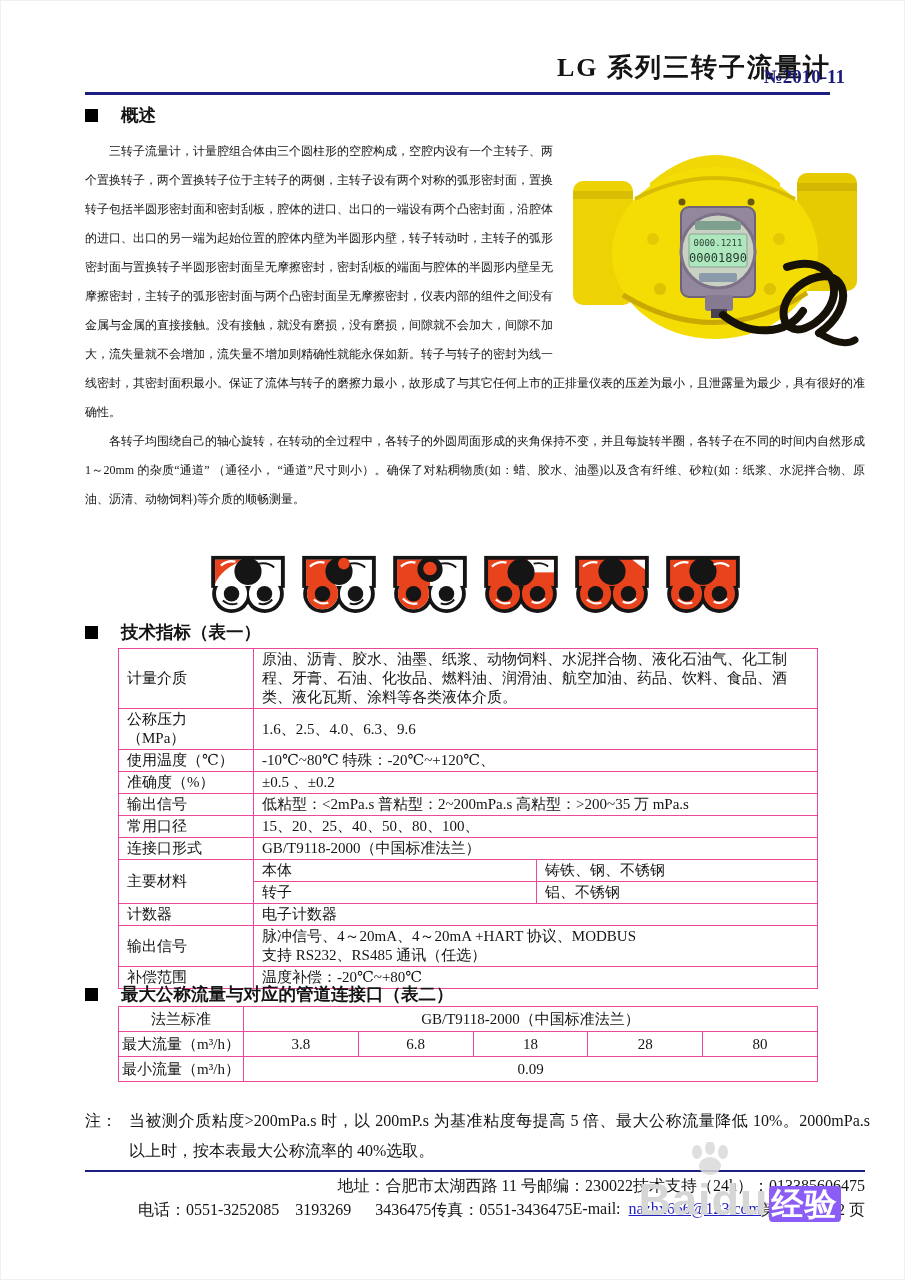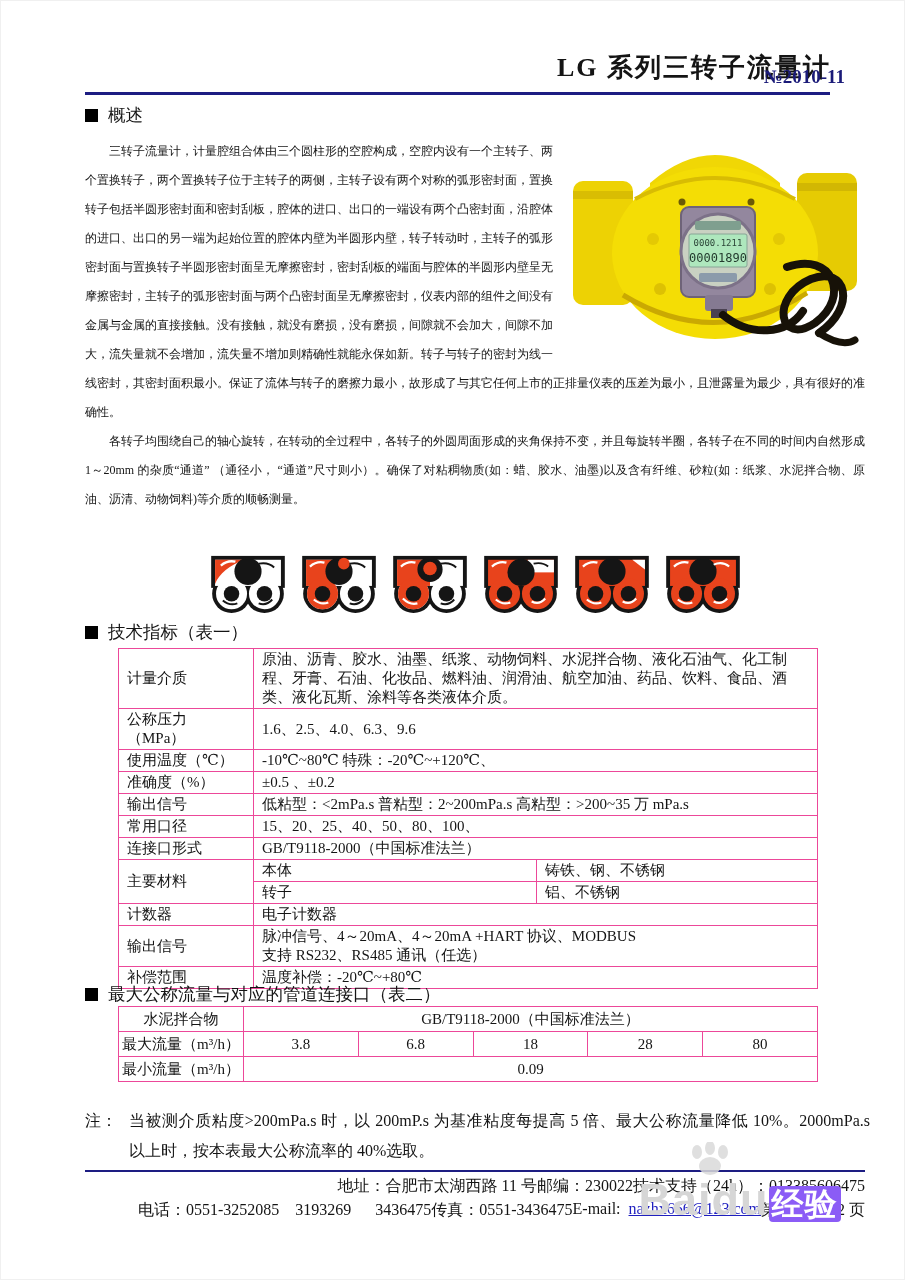--- a/index.html
+++ b/index.html
@@ -8,22 +8,22 @@
     position:relative; width:905px; height:1280px; background:#fff; overflow:hidden;
     font-family:"Liberation Serif","DejaVu Serif",serif; color:#141414;
     box-shadow: inset 0 0 0 1px #f0f0f0;
   }
   
   .page-title { position:absolute; top:50px; left:85px; right:74px; text-align:right;
     font-size:26px; font-weight:bold; letter-spacing:2px; }
   .doc-number { position:absolute; top:66px; right:60px; font-size:19px; font-weight:bold; color:#1a1a78; }
   .header-rule { position:absolute; top:92px; left:85px; width:745px; height:3px; background:#1d1d82; }
   
-  .section-head { position:absolute; left:85px; display:flex; align-items:center; gap:10px;
-    font-size:17.5px; font-weight:normal; }
+  .section-head { position:absolute; left:85px; display:flex; align-items:center; gap:23px;
+    font-size:17.5px; font-weight:bold; }
   .bullet { width:13px; height:13px; background:#000; display:inline-block; flex:none; }
   
   .overview { position:absolute; top:103px; left:85px; width:780px; }
   .ov-body { margin-top:10px; height:412px; overflow:hidden; }
   .ov-body p { font-size:12px; line-height:29px; text-align:justify; text-indent:2em; }
   .photo { float:right; width:300px; height:218px; margin:2px 0 6px 12px; }
   
   .rotor-row { display:flex; justify-content:center; gap:11px; margin-top:4px; }
   .rotor-row svg { width:80px; height:62px; }
   
@@ -290,21 +290,21 @@
         <col>
         <col>
         <col>
         <col>
         <col>
         <col>
         <col>
     </colgroup>
     <tbody>
         <tr>
-      <td>水泥拌合物</td>
+      <td>法兰标准</td>
       <td colspan="10">GB/T9118-2000（中国标准法兰）</td>
     </tr>
     <tr>
       <td>最大流量（m³/h）</td>
       <td colspan="2">3.8</td>
       <td colspan="2">6.8</td>
       <td colspan="2">18</td>
       <td colspan="2">28</td>
       <td colspan="2">80</td>
     </tr>

